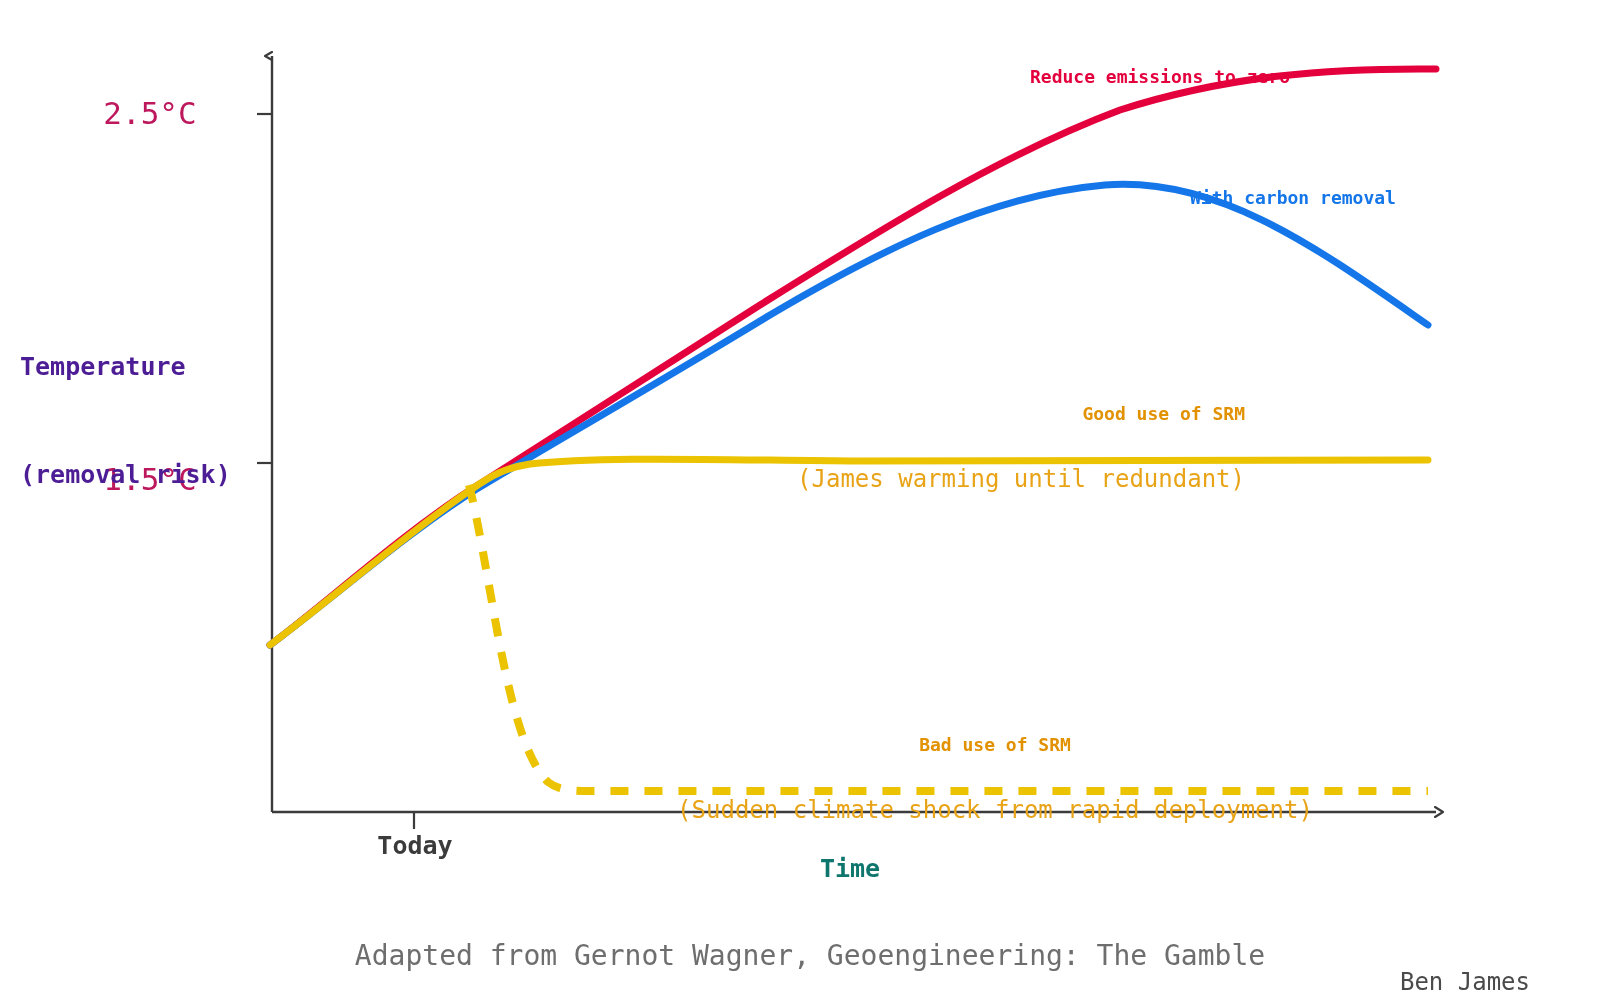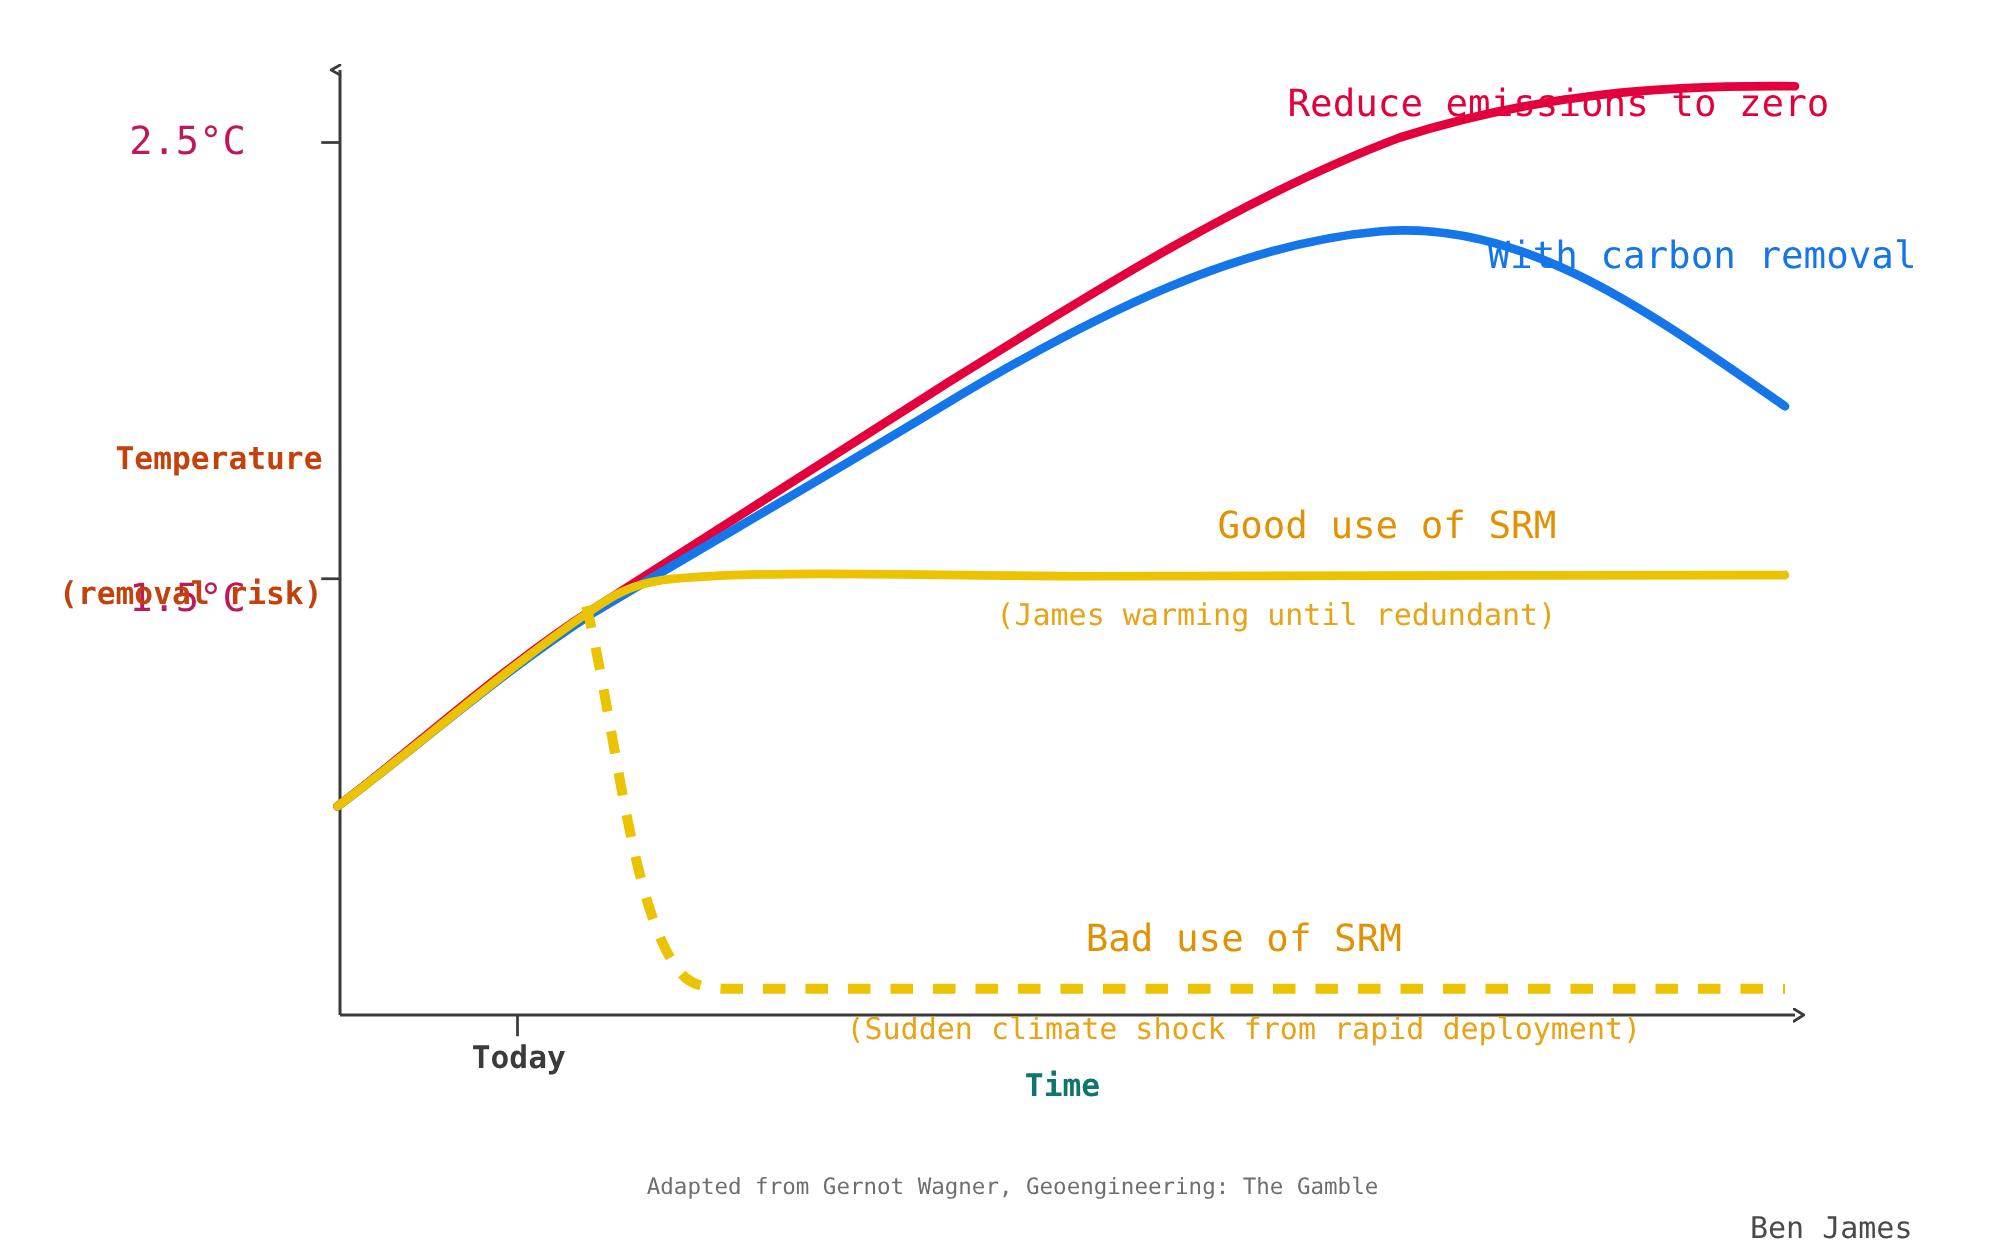--- a/index.html
+++ b/index.html
@@ -39,24 +39,23 @@
     text-align: center;
   }
   #tick-25 { left: 60px; top: 96px; width: 180px; }
   #tick-15 { left: 60px; top: 462px; width: 180px; }
 
   
   #y-axis-title {
     left: 20px;
     top: 276px;
     width: 238px;
-    text-align: right;
     font-size: 25px;
     font-weight: 700;
-    color: #c2410c;
+    color: #4c1d95;
     line-height: 1.45;
   }
 
   
   #today-label {
     left: 345px;
     top: 832px;
     width: 140px;
     text-align: center;
     font-size: 25px;
@@ -68,22 +67,22 @@
     top: 855px;
     width: 180px;
     text-align: center;
     font-size: 25px;
     font-weight: 700;
     color: #0f766e;
   }
 
   
   .series-title {
-    font-size: 30px;
-    font-weight: 400;
+    font-size: 18px;
+    font-weight: 700;
   }
   .series-sub {
     font-size: 24px;
     font-weight: 400;
   }
   #ann-red {
     left: 1030px;
     top: 31px;
     width: 440px;
     text-align: left;
@@ -106,21 +105,21 @@
     width: 710px;
     text-align: center;
   }
 
   
   #attribution {
     left: 340px;
     top: 940px;
     width: 940px;
     text-align: center;
-    font-size: 18px;
+    font-size: 28px;
     color: #6e6e6e;
     font-weight: 400;
   }
   #byline {
     left: 1230px;
     top: 897px;
     width: 300px;
     text-align: right;
     font-size: 24px;
     color: #4a4a4a;

